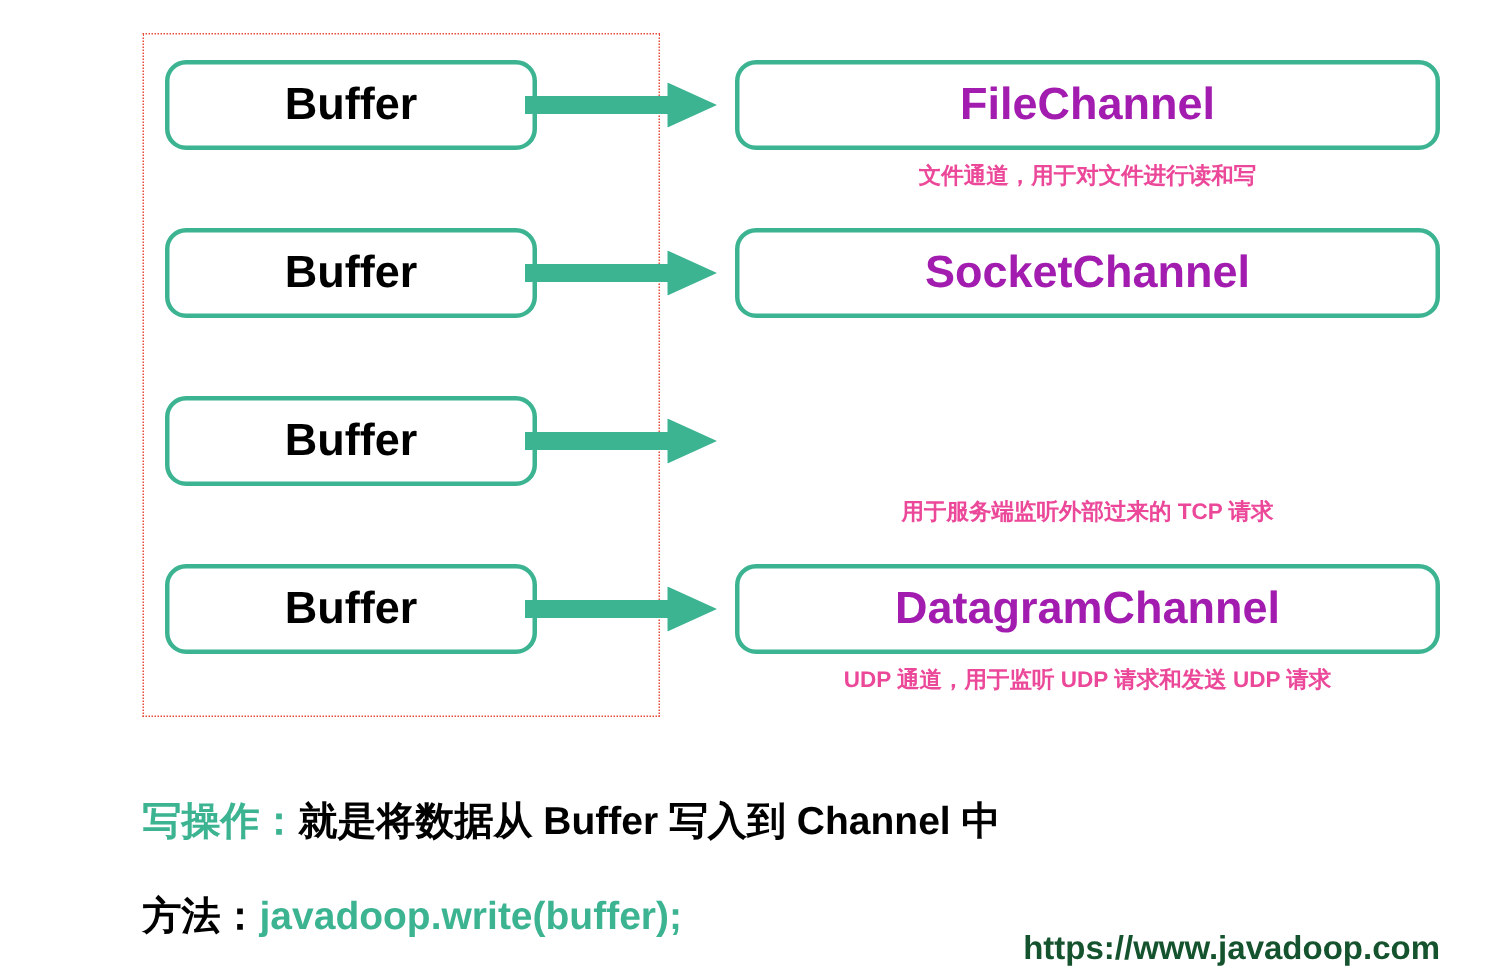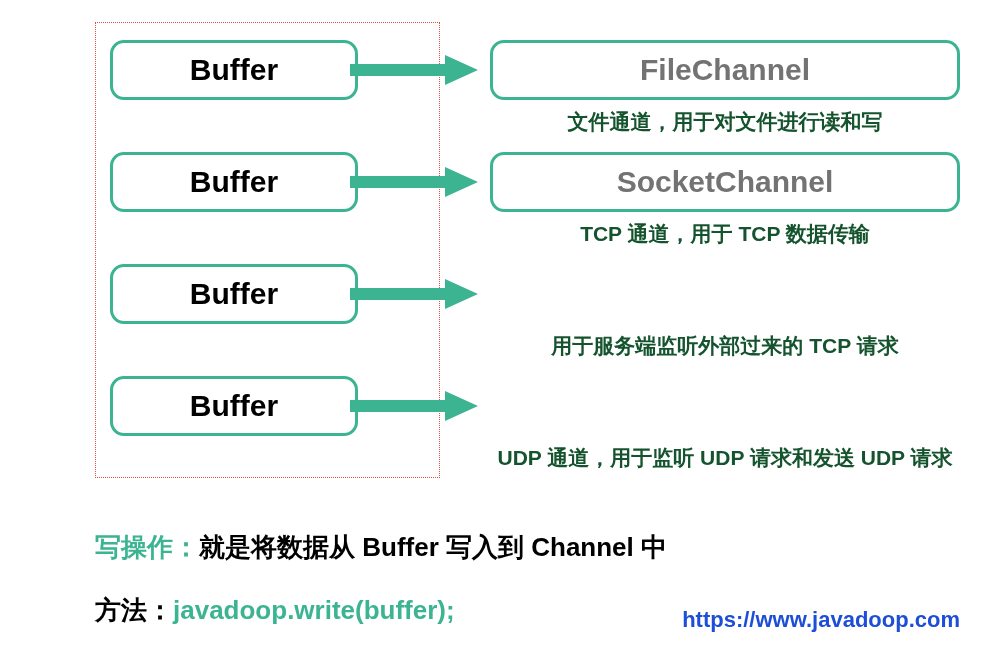--- a/index.html
+++ b/index.html
@@ -45,30 +45,30 @@
     width: 470px;
     height: 60px;
     border: 3px solid #3cb492;
     border-radius: 14px;
     background: #fff;
     display: flex;
     align-items: center;
     justify-content: center;
     font-size: 30px;
     font-weight: 600;
-    color: #737373;
+    color: #a21caf;
   }
   .channel-desc {
     position: absolute;
     left: 450px;
     width: 470px;
     text-align: center;
-    font-size: 21px;
+    font-size: 15px;
     font-weight: 700;
-    color: #14532d;
+    color: #ec4899;
   }
   .arrow {
     position: absolute;
     left: 310px;
     width: 128px;
     height: 30px;
   }
   .arrow svg { width: 100%; height: 100%; display: block; }
   .row1 { top: 20px; }
   .row1desc { top: 88px; }
@@ -95,24 +95,24 @@
   .write-op-label { color: #3cb492; }
   .method-line {
     font-size: 26px;
     font-weight: 700;
     color: #000;
   }
   .method-code { color: #3cb492; }
   .site-url {
     position: absolute;
     right: 40px;
-    bottom: 16px;
+    bottom: 4px;
     font-size: 22px;
     font-weight: 700;
-    color: #1d4ed8;
+    color: #14532d;
   }
 </style>
 </head>
 <body>
 
 <div class="diagram-area">
   <div class="dotted-group"></div>
 
   <div class="buffer-box row1">Buffer</div>
   <div class="arrow row1arrow">
@@ -123,36 +123,36 @@
   <div class="channel-box row1">FileChannel</div>
   <div class="channel-desc row1desc">文件通道，用于对文件进行读和写</div>
 
   <div class="buffer-box row2">Buffer</div>
   <div class="arrow row2arrow">
     <svg viewBox="0 0 128 30">
         <polygon points="0,9 95,9 95,0 128,15 95,30 95,21 0,21" fill="#3cb492"></polygon>
       </svg>
   </div>
   <div class="channel-box row2">SocketChannel</div>
-  <div class="channel-desc row2desc">TCP 通道，用于 TCP 数据传输</div>
 
   <div class="buffer-box row3">Buffer</div>
   <div class="arrow row3arrow">
     <svg viewBox="0 0 128 30">
         <polygon points="0,9 95,9 95,0 128,15 95,30 95,21 0,21" fill="#3cb492"></polygon>
       </svg>
   </div>
   <div class="channel-desc row3desc">用于服务端监听外部过来的 TCP 请求</div>
 
   <div class="buffer-box row4">Buffer</div>
   <div class="arrow row4arrow">
     <svg viewBox="0 0 128 30">
         <polygon points="0,9 95,9 95,0 128,15 95,30 95,21 0,21" fill="#3cb492"></polygon>
       </svg>
   </div>
+  <div class="channel-box row4">DatagramChannel</div>
   <div class="channel-desc row4desc">UDP 通道，用于监听 UDP 请求和发送 UDP 请求</div>
 </div>
 
 <div class="footer-text">
   <div class="write-op-line">
     <span class="write-op-label">写操作：</span><span>就是将数据从 Buffer 写入到 Channel 中</span>
   </div>
   <div class="method-line">
     <span>方法：</span><span class="method-code">javadoop.write(buffer);</span>
   </div>

